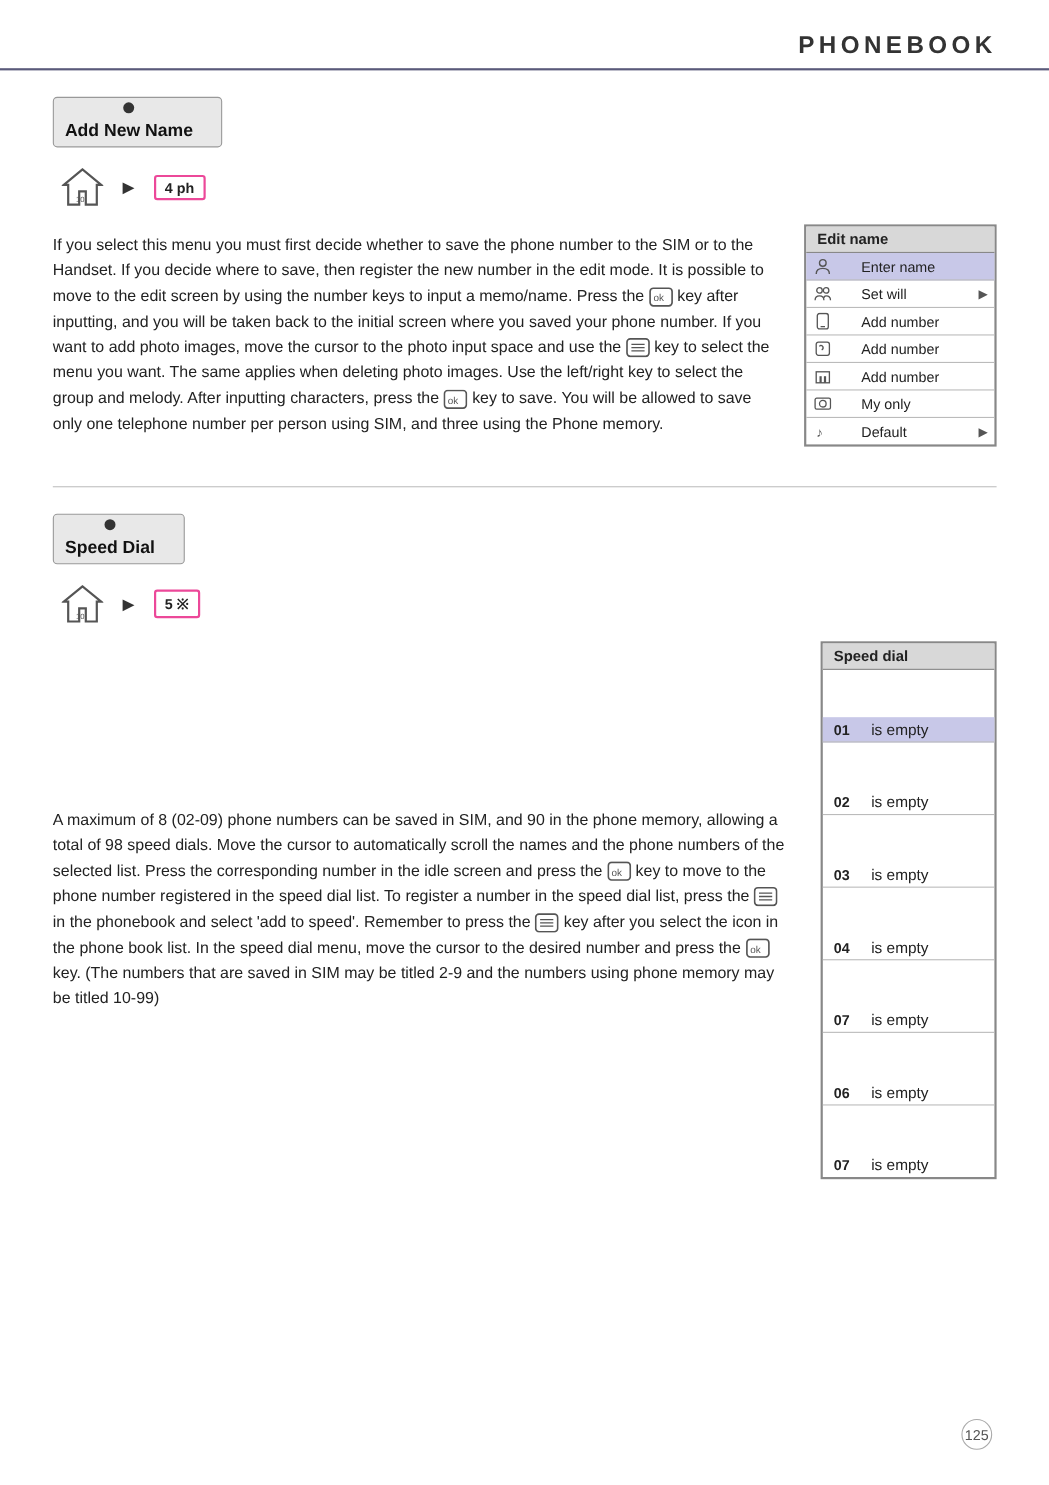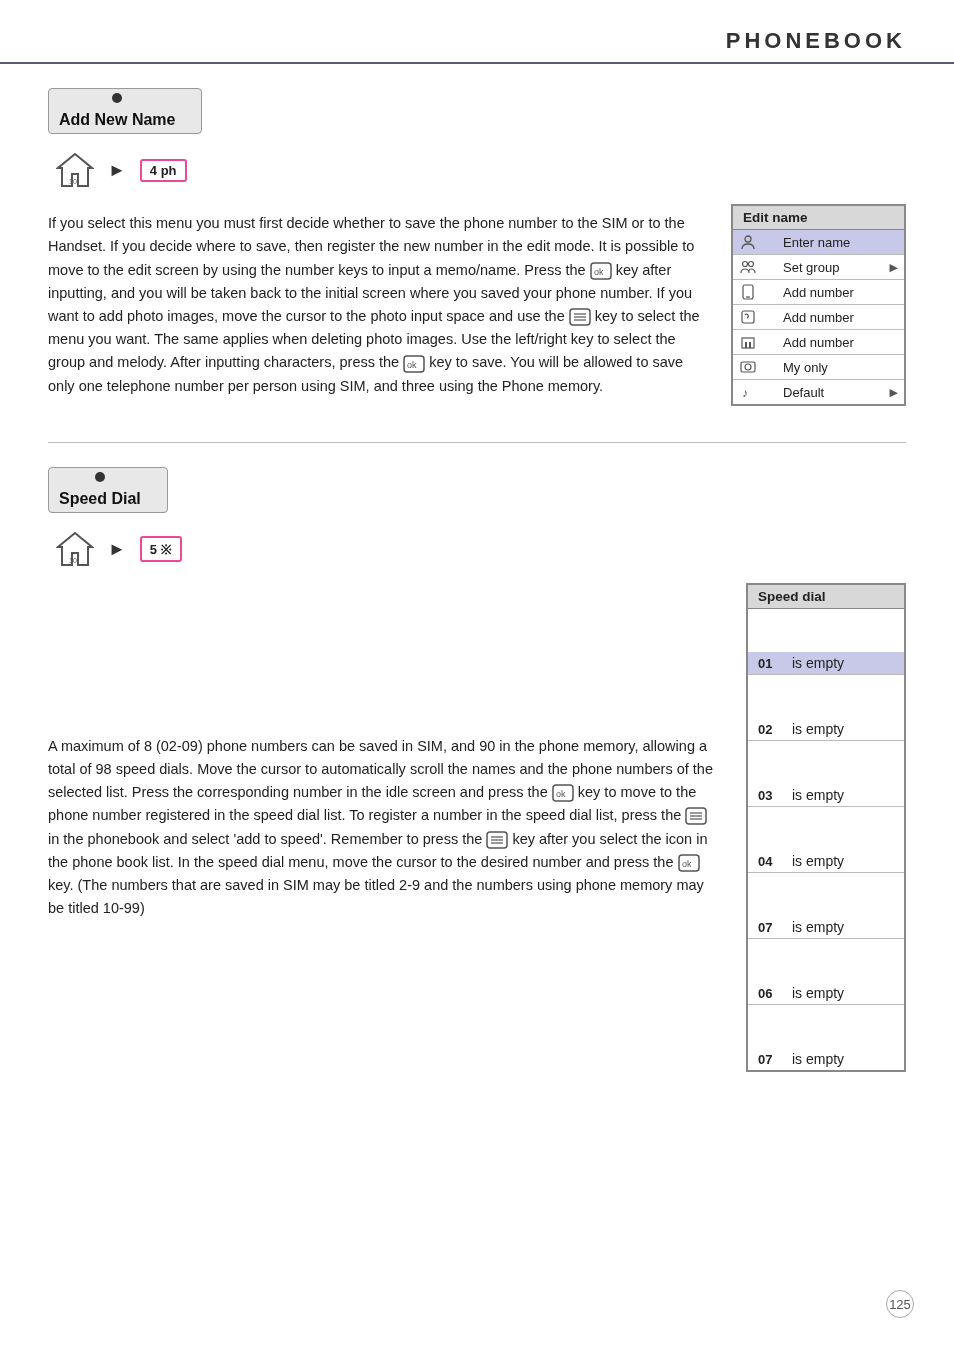--- a/index.html
+++ b/index.html
@@ -187,21 +187,21 @@
       color: #222;
     }
     .sd-row-selected {
       background: #c8c8e8;
     }
 
     
     .page-number {
       position: absolute;
       bottom: 32px;
-      right: 40px;
+      right: 52px;
       font-size: 13px;
       color: #555;
       border: 1.5px solid #aaa;
       border-radius: 50%;
       width: 28px;
       height: 28px;
       display: flex;
       align-items: center;
       justify-content: center;
     }
@@ -288,21 +288,21 @@
 
         <div class="table-row">
           <div class="row-icon">
             <svg width="16" height="16" viewBox="0 0 16 16">
                 <circle cx="5" cy="5" r="2.5" fill="none" stroke="#555" stroke-width="1.2"></circle>
                 <circle cx="11" cy="5" r="2.5" fill="none" stroke="#555" stroke-width="1.2"></circle>
                 <path d="M1 14 Q1 10 5 10 Q9 10 9 14" fill="none" stroke="#555" stroke-width="1.2"></path>
                 <path d="M9 12 Q9 10 11 10 Q15 10 15 14" fill="none" stroke="#555" stroke-width="1.2"></path>
               </svg>
           </div>
-          <div class="row-label">Set group</div>
+          <div class="row-label">Set will</div>
           <div class="row-arrow">▶</div>
         </div>
 
         <div class="table-row">
           <div class="row-icon">
             <svg width="14" height="16" viewBox="0 0 14 16">
                 <rect x="2" y="1" width="10" height="14" rx="2" fill="none" stroke="#555" stroke-width="1.2"></rect>
                 <line x1="5" y1="13" x2="9" y2="13" stroke="#555" stroke-width="1.2"></line>
               </svg>
           </div>

